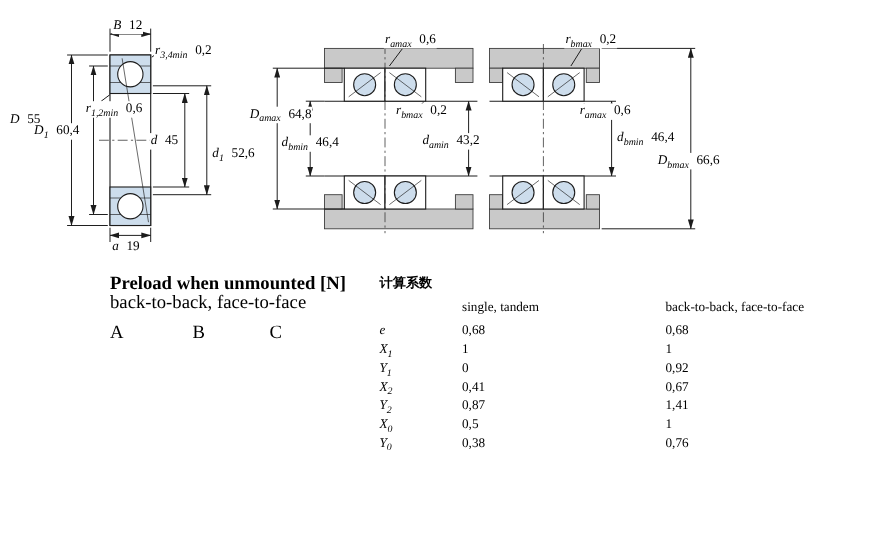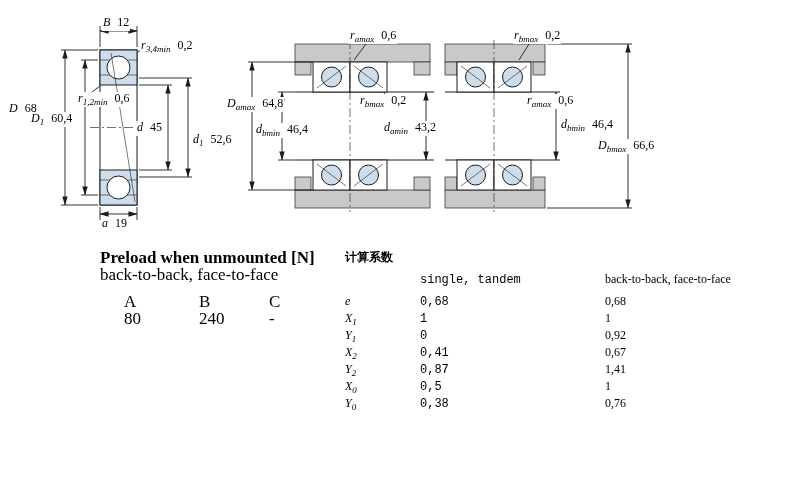--- a/index.html
+++ b/index.html
@@ -23,32 +23,32 @@
                font-size:12px; line-height:13px; white-space:nowrap; }
   .dim-label .var { font-style:italic; }
   .dim-label sub  { font-size:9px; font-style:italic; line-height:1; }
   .dim-label .val { margin-left:7px; font-style:normal; }
 
   
   .preload  { position:absolute; left:100px; top:250px; font-size:17px; z-index:2; }
   .pl-title { font-weight:bold; line-height:15px; }
   .pl-sub   { margin-top:2px; line-height:15px; }
   .pl-table { margin-top:11px; }
-  .pl-row   { height:17px; line-height:17px;margin-left:24px; }
+  .pl-row   { height:17px; line-height:17px; }
   .pl-row span { display:inline-block; }
   .pl-c1 { width:75px; } .pl-c2 { width:70px; }
 
   
   .factors { position:absolute; left:345px; top:250px; width:440px; font-size:12px; z-index:2; }
   .f-title { font-weight:bold; line-height:15px; font-family:Liberation Serif, serif; }
   .f-hdr   { margin-top:7px; line-height:15px; }
   .f-rows  { margin-top:5px; }
   .frow    { height:17px; line-height:17px; }
   .fc1 { display:inline-block; width:75px; }
-  .fc2 { display:inline-block; width:185px;font-family:Liberation Mono, monospace; }
+  .fc2 { display:inline-block; width:185px; }
   .fc3 { display:inline-block; }
   .fvar { font-style:italic; }
   .fc1 sub { font-size:9px; font-style:italic; }
 </style>
 </head>
 <body>
 
 <div class="page">
 
   <svg width="800" height="245" viewBox="0 0 800 245">
@@ -168,21 +168,21 @@
       <line x1="556" y1="92" x2="556" y2="160" class="dim" marker-start="url(#arr)" marker-end="url(#arr)"></line>
 
       <line x1="547" y1="44" x2="632" y2="44" class="dim"></line>
       <line x1="547" y1="208" x2="632" y2="208" class="dim"></line>
       <line x1="628" y1="44" x2="628" y2="208" class="dim" marker-start="url(#arr)" marker-end="url(#arr)"></line>
     </g>
   </svg>
 
   <div class="dim-label" style="left:102px;top:16px"><span class="var">B</span><sub></sub><span class="val">12</span></div>
   <div class="dim-label" style="left:140px;top:39px"><span class="var">r</span><sub>3,4min</sub><span class="val">0,2</span></div>
-  <div class="dim-label" style="left:8px;top:102px"><span class="var">D</span><sub></sub><span class="val">68</span></div>
+  <div class="dim-label" style="left:8px;top:102px"><span class="var">D</span><sub></sub><span class="val">55</span></div>
   <div class="dim-label" style="left:30px;top:112px"><span class="var">D</span><sub>1</sub><span class="val">60,4</span></div>
   <div class="dim-label" style="left:77px;top:92px"><span class="var">r</span><sub>1,2min</sub><span class="val">0,6</span></div>
   <div class="dim-label" style="left:136px;top:121px"><span class="var">d</span><sub></sub><span class="val">45</span></div>
   <div class="dim-label" style="left:192px;top:133px"><span class="var">d</span><sub>1</sub><span class="val">52,6</span></div>
   <div class="dim-label" style="left:101px;top:217px"><span class="var">a</span><sub></sub><span class="val">19</span></div>
 
   <div class="dim-label" style="left:349px;top:29px"><span class="var">r</span><sub>amax</sub><span class="val">0,6</span></div>
   <div class="dim-label" style="left:226px;top:97px"><span class="var">D</span><sub>amax</sub><span class="val">64,8</span></div>
   <div class="dim-label" style="left:255px;top:123px"><span class="var">d</span><sub>bmin</sub><span class="val">46,4</span></div>
   <div class="dim-label" style="left:359px;top:94px"><span class="var">r</span><sub>bmax</sub><span class="val">0,2</span></div>
@@ -192,23 +192,20 @@
   <div class="dim-label" style="left:526px;top:94px"><span class="var">r</span><sub>amax</sub><span class="val">0,6</span></div>
   <div class="dim-label" style="left:560px;top:118px"><span class="var">d</span><sub>bmin</sub><span class="val">46,4</span></div>
   <div class="dim-label" style="left:597px;top:139px"><span class="var">D</span><sub>bmax</sub><span class="val">66,6</span></div>
 
   <div class="preload">
     <div class="pl-title">Preload when unmounted [N]</div>
     <div class="pl-sub">back-to-back, face-to-face</div>
     <div class="pl-table">
       <div class="pl-row">
         <span class="pl-c1">A</span><span class="pl-c2">B</span><span class="pl-c3">C</span>
-      </div>
-      <div class="pl-row">
-        <span class="pl-c1">80</span><span class="pl-c2">240</span><span class="pl-c3">-</span>
       </div>
     </div>
   </div>
 
   <div class="factors">
     <div class="f-title">计算系数</div>
     <div class="f-hdr">
       <span class="fc1"></span><span class="fc2">single, tandem</span><span class="fc3">back-to-back, face-to-face</span>
     </div>
     <div class="f-rows">

